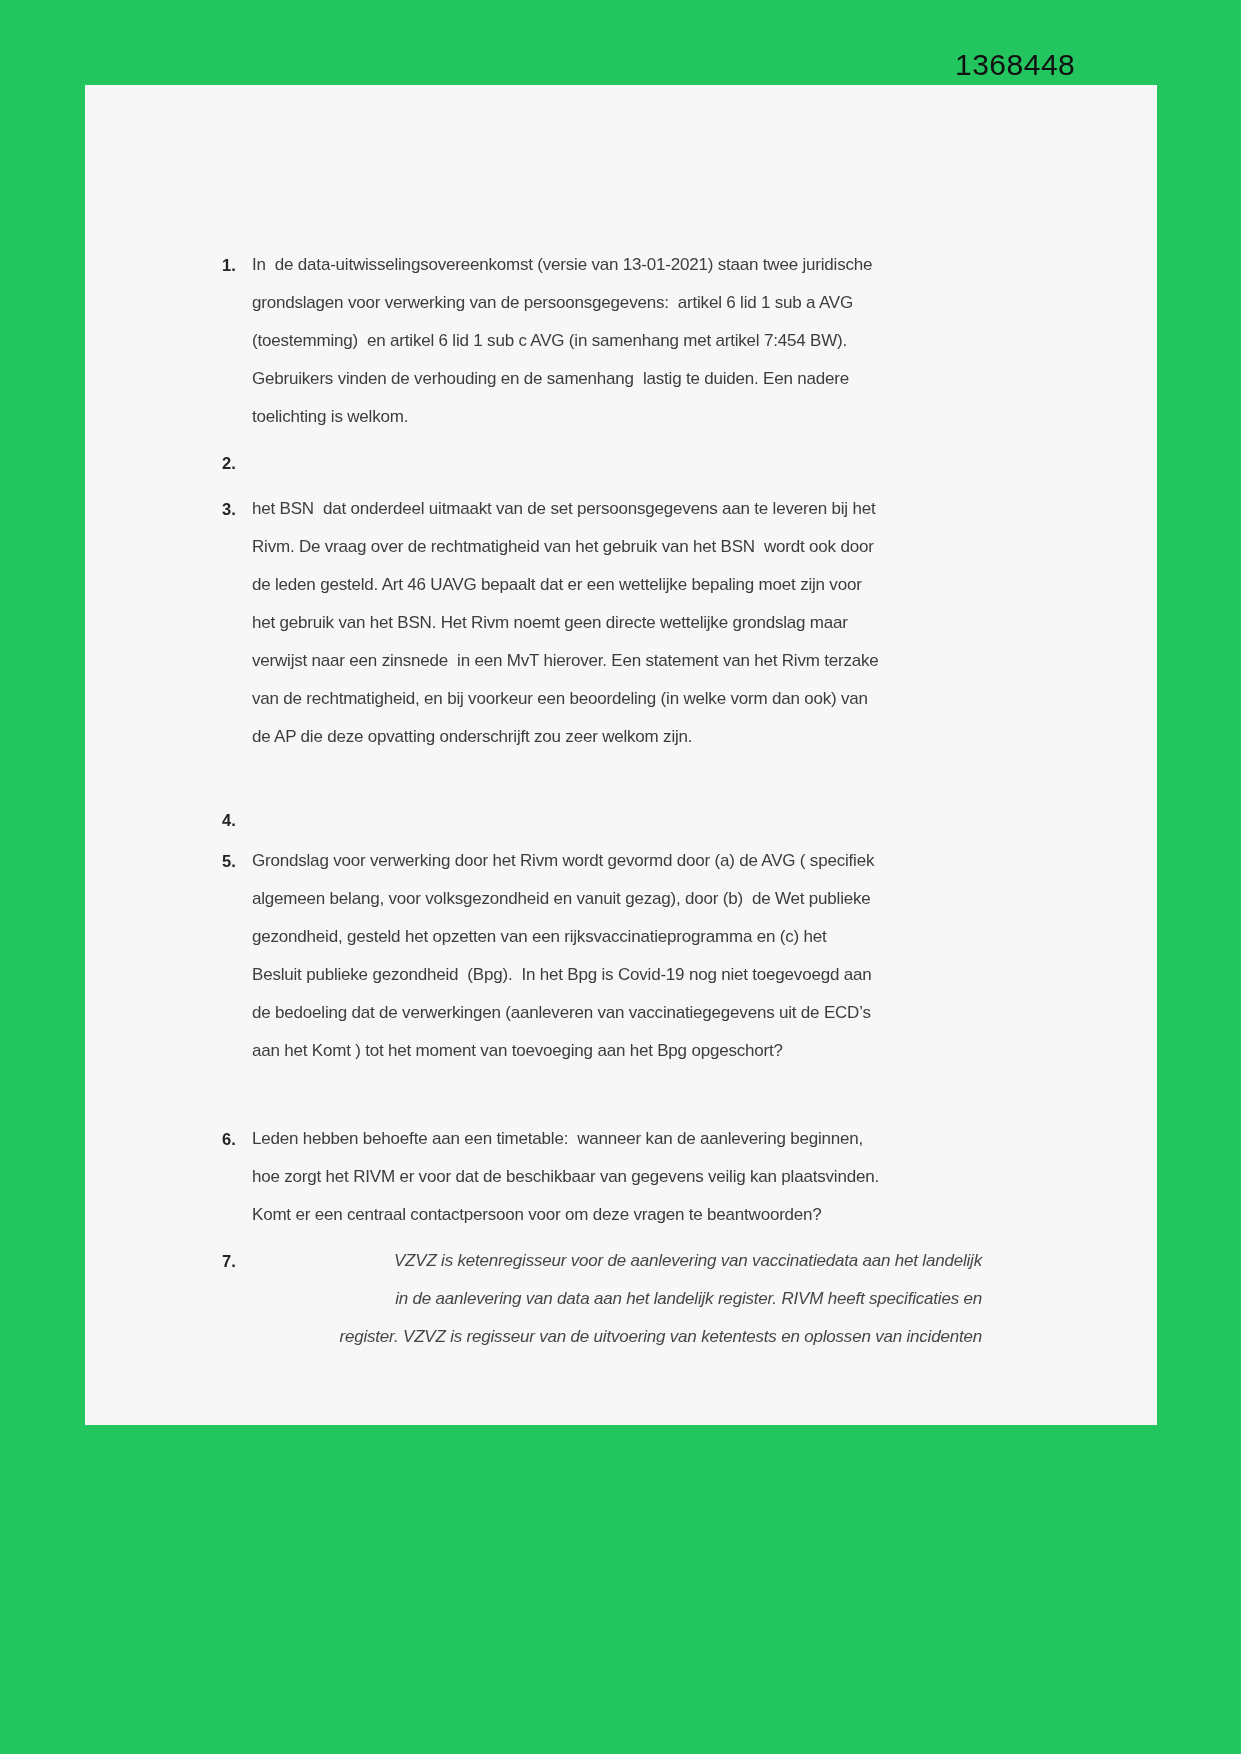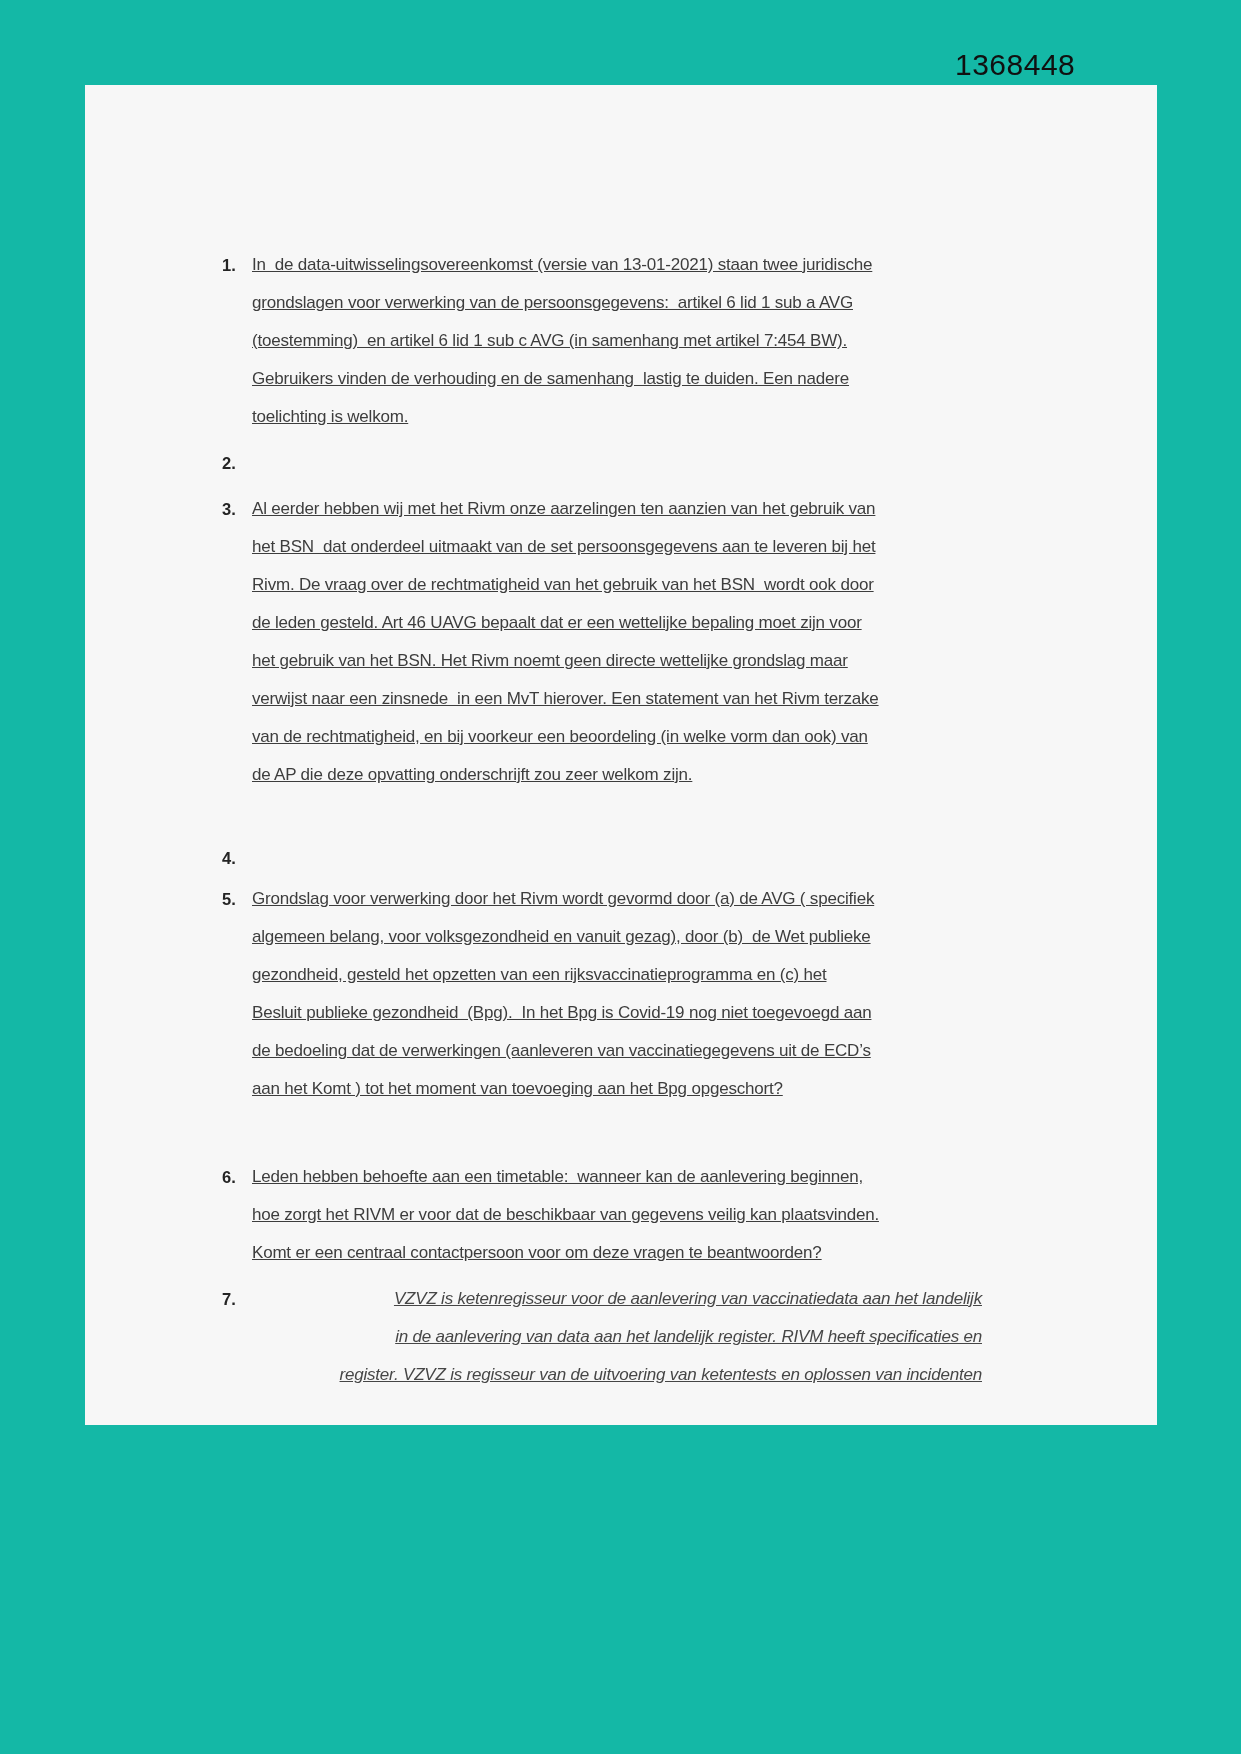--- a/index.html
+++ b/index.html
@@ -4,21 +4,21 @@
 <style>
   html, body {
     margin: 0;
     padding: 0;
     background: #ffffff;
   }
   .page {
     position: relative;
     width: 1241px;
     height: 1754px;
-    background: #14b8a6;
+    background: #22c55e;
     overflow: hidden;
     font-family: "Liberation Sans", sans-serif;
   }
   .scan-area {
     position: absolute;
     left: 85px;
     top: 85px;
     width: 1072px;
     height: 1340px;
     background: #f7f7f7;
@@ -63,21 +63,20 @@
   }
   .item-lines {
     flex: 1 1 auto;
   }
   .item-line {
     font-size: 17px;
     line-height: 38px;
     letter-spacing: -0.2px;
     color: #3d3d3d;
     white-space: pre;
-    text-decoration: underline;
   }
   .list-item.italic .item-line {
     font-style: italic;
     color: #464646;
     text-align: right;
   }
 </style>
 </head>
 <body>
 
@@ -97,21 +96,20 @@
   </div>
 
   <div class="list-item">
     <span class="item-number">2.</span>
     <div class="item-lines"></div>
   </div>
 
   <div class="list-item">
     <span class="item-number">3.</span>
     <div class="item-lines">
-          <div class="item-line">Al eerder hebben wij met het Rivm onze aarzelingen ten aanzien van het gebruik van</div>
           <div class="item-line">het BSN  dat onderdeel uitmaakt van de set persoonsgegevens aan te leveren bij het</div>
           <div class="item-line">Rivm. De vraag over de rechtmatigheid van het gebruik van het BSN  wordt ook door</div>
           <div class="item-line">de leden gesteld. Art 46 UAVG bepaalt dat er een wettelijke bepaling moet zijn voor</div>
           <div class="item-line">het gebruik van het BSN. Het Rivm noemt geen directe wettelijke grondslag maar</div>
           <div class="item-line">verwijst naar een zinsnede  in een MvT hierover. Een statement van het Rivm terzake</div>
           <div class="item-line">van de rechtmatigheid, en bij voorkeur een beoordeling (in welke vorm dan ook) van</div>
           <div class="item-line">de AP die deze opvatting onderschrijft zou zeer welkom zijn.</div>
         </div>
   </div>
 

